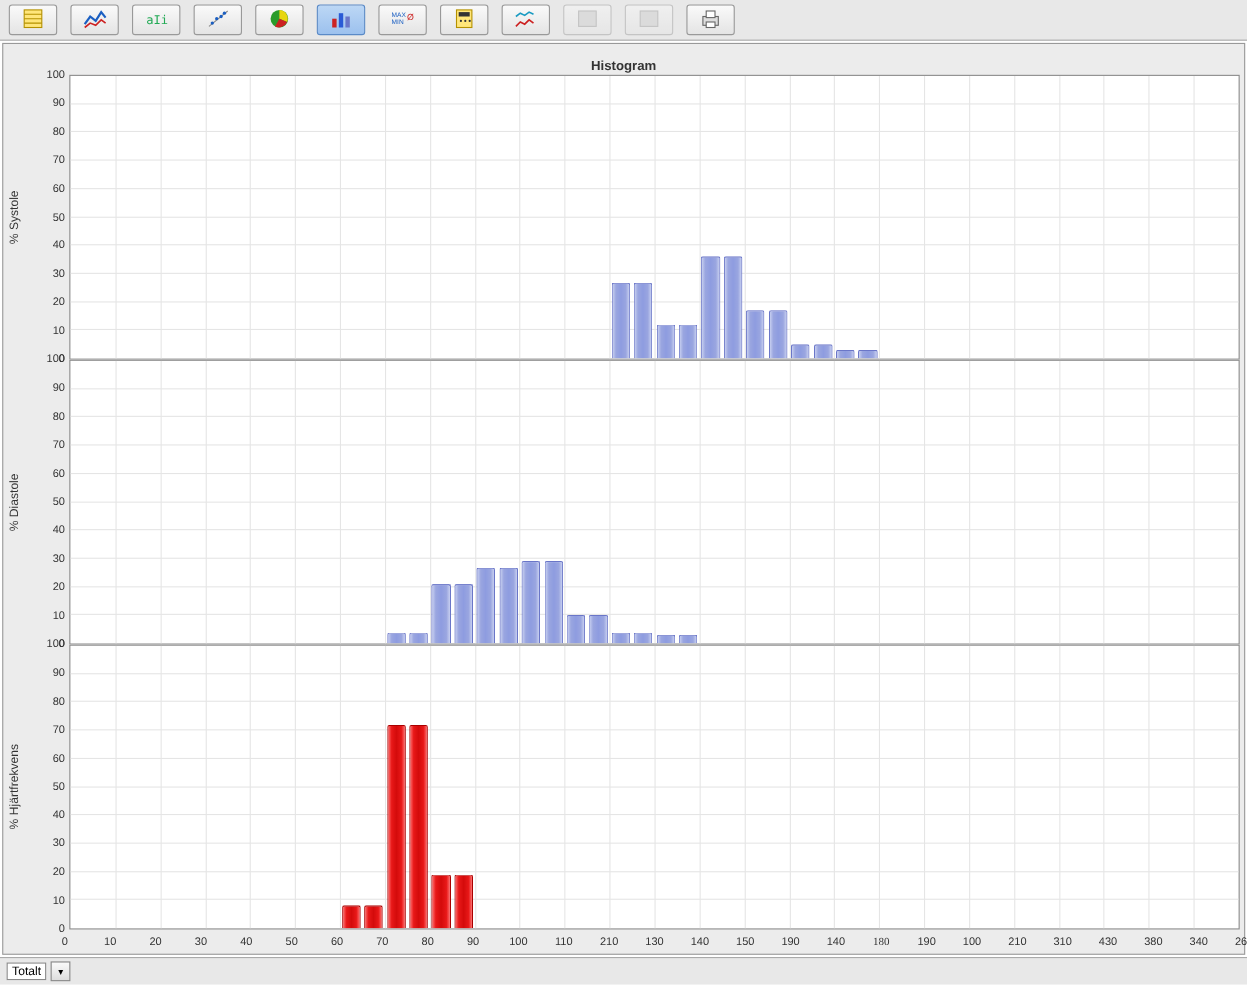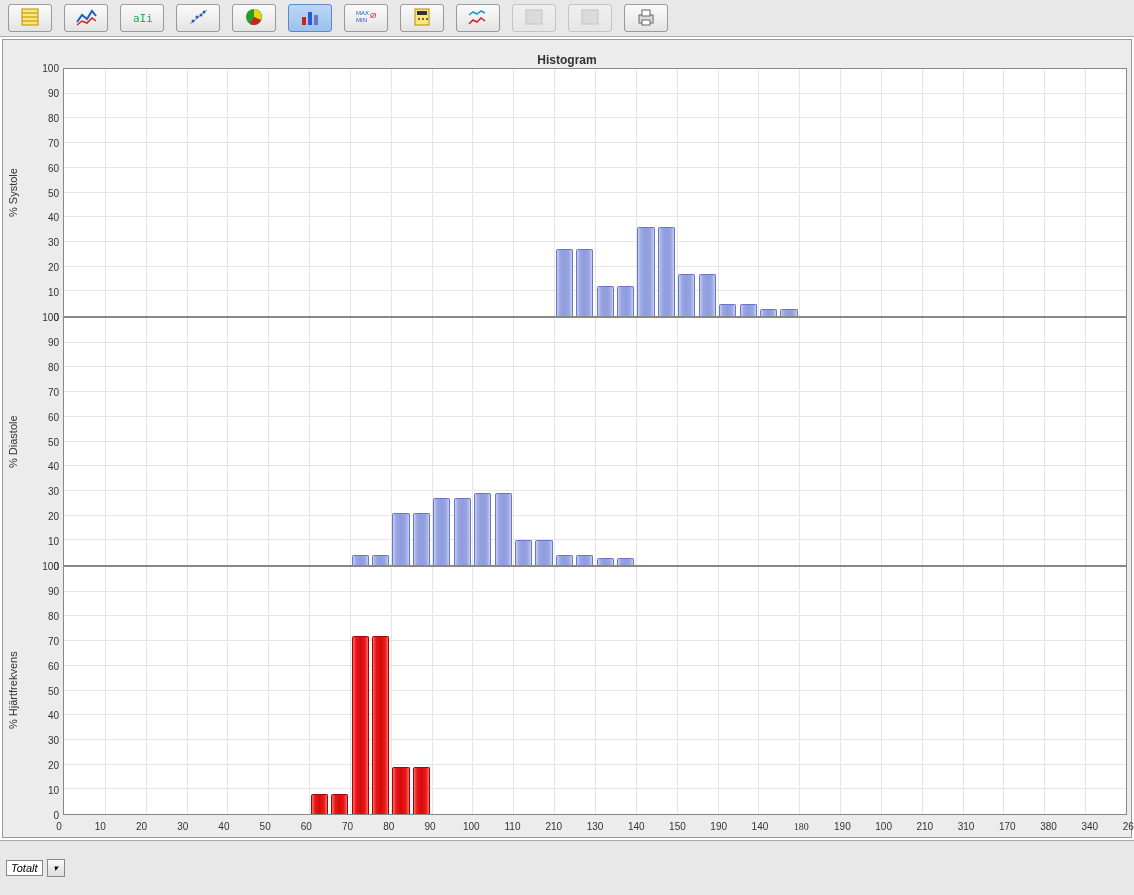--- a/index.html
+++ b/index.html
@@ -120,24 +120,23 @@
     position:absolute;
     top:2px;
     transform:translateX(-50%);
     font-size:10px;
     color:#333;
   }
   .bottombar {
     display:flex;
     align-items:center;
     gap:4px;
-    padding:18px 6px;
+    padding:3px 6px;
     background:#e8e8e8;
     border-top:1px solid #aaa;
-    font-style:italic;
   }
   .sel {
     background:#fff;
     border:1px solid #888;
     padding:1px 4px;
     font-size:11px;
   }
   .ddbtn {
     width:18px;
     height:18px;
@@ -516,21 +515,21 @@
       <div class="xtick" style="left: 50%; text-align: right;">130</div>
       <div class="xtick" style="left: 53.8462%;">140</div>
       <div class="xtick" style="left: 57.6923%;">150</div>
       <div class="xtick" style="left: 61.5385%;">190</div>
       <div class="xtick" style="left: 65.3846%;">140</div>
       <div class="xtick" style="left: 69.2308%; font-family: Liberation Serif, serif;">180</div>
       <div class="xtick" style="left: 73.0769%;">190</div>
       <div class="xtick" style="left: 76.9231%;">100</div>
       <div class="xtick" style="left: 80.7692%;">210</div>
       <div class="xtick" style="left: 84.6154%;">310</div>
-      <div class="xtick" style="left: 88.4615%;">170</div>
+      <div class="xtick" style="left: 88.4615%;">430</div>
       <div class="xtick" style="left: 92.3077%;">380</div>
       <div class="xtick" style="left: 96.1538%;">340</div>
       <div class="xtick" style="left: 100%;">260</div>
     </div>
 </div>
 
 <div class="bottombar">
   <span class="sel">Totalt</span>
   <span class="ddbtn">▾</span>
 </div>

